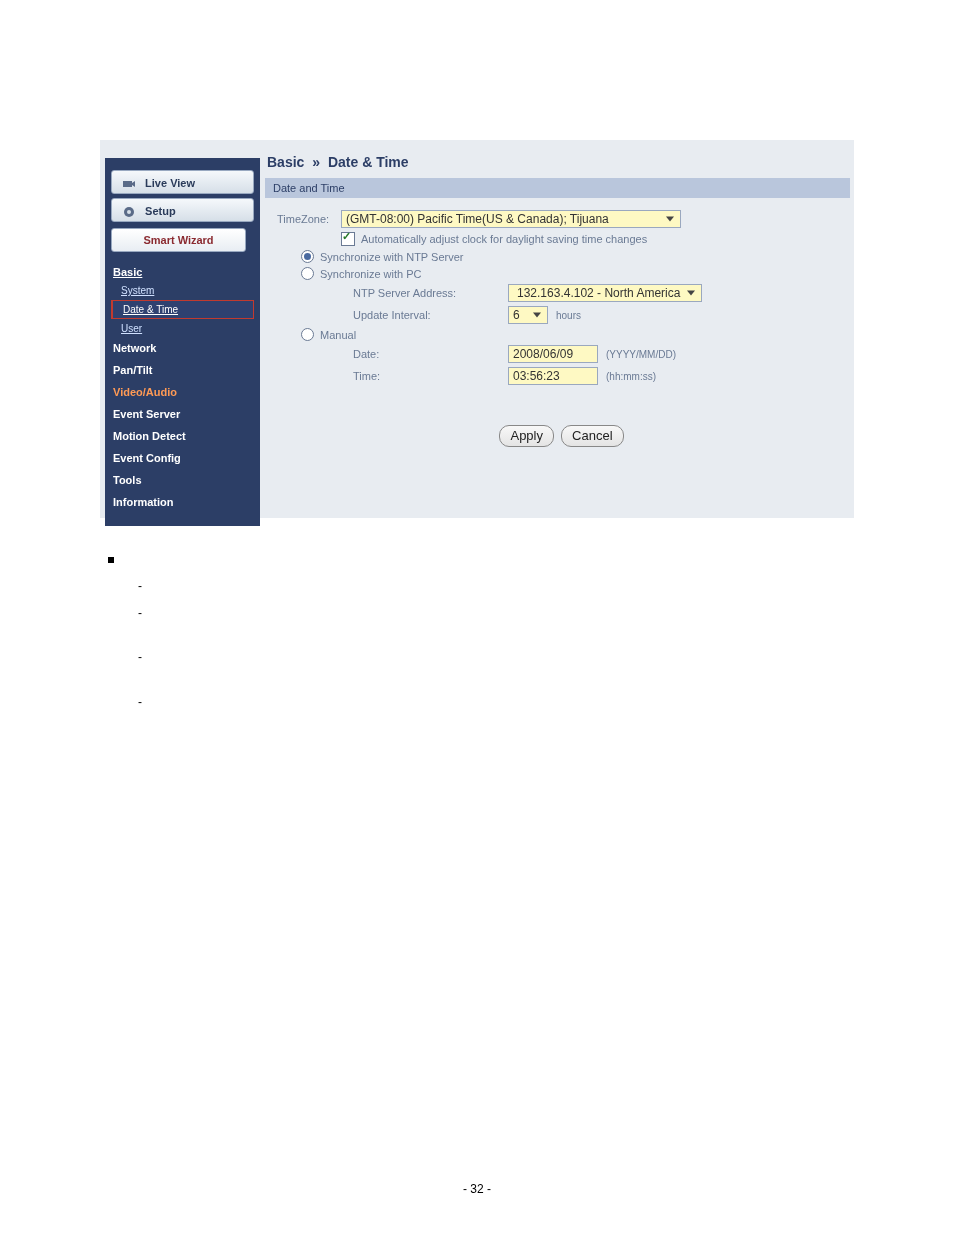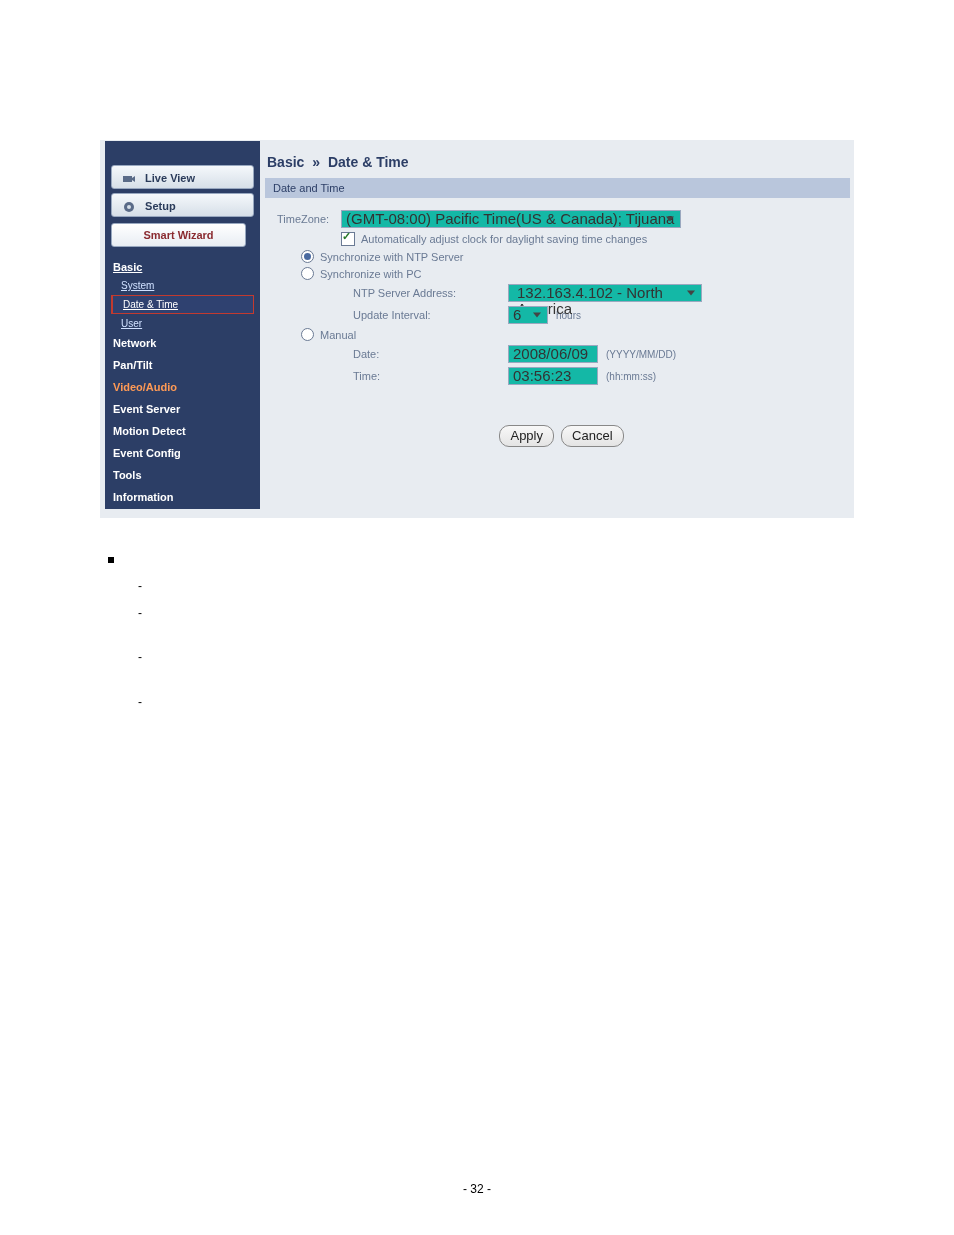--- a/index.html
+++ b/index.html
@@ -21,27 +21,27 @@
     position: absolute;
     left: 100px;
     top: 140px;
     width: 754px;
     height: 378px;
     background: #e8ecf1;
   }
   .sidebar {
     position: absolute;
     left: 5px;
-    top: 1px;
+    top: 18px;
     width: 155px;
     height: 368px;
     background: #2c3e66;
     color: #fff;
     box-sizing: border-box;
-    padding-top: 20px;
+    padding-top: 8px;
   }
   .sbtn {
     display: block;
     margin: 4px 6px 4px 6px;
     height: 22px;
     line-height: 22px;
     background: linear-gradient(#f5f8fb, #d6dfe8);
     border: 1px solid #98a8c0;
     border-radius: 3px;
     color: #2a3b5a;
@@ -184,23 +184,23 @@
     position: absolute;
     top: 2px; left: 2px;
     width: 7px; height: 7px;
     background: #4a6aa0;
     border-radius: 50%;
   }
   .txtin {
     display: inline-block;
     height: 16px;
     line-height: 16px;
-    background: #14b8a6;
+    background: #fef9c3;
     border: 1px solid #9aa8bf;
-    font-size: 15px;
+    font-size: 12px;
     padding: 0 4px;
     color: #333;
     position: relative;
   }
   .hint {
     font-size: 10px;
     color: #6a7a94;
     margin-left: 8px;
   }
   .btns { text-align: center; margin-top: 40px; }

